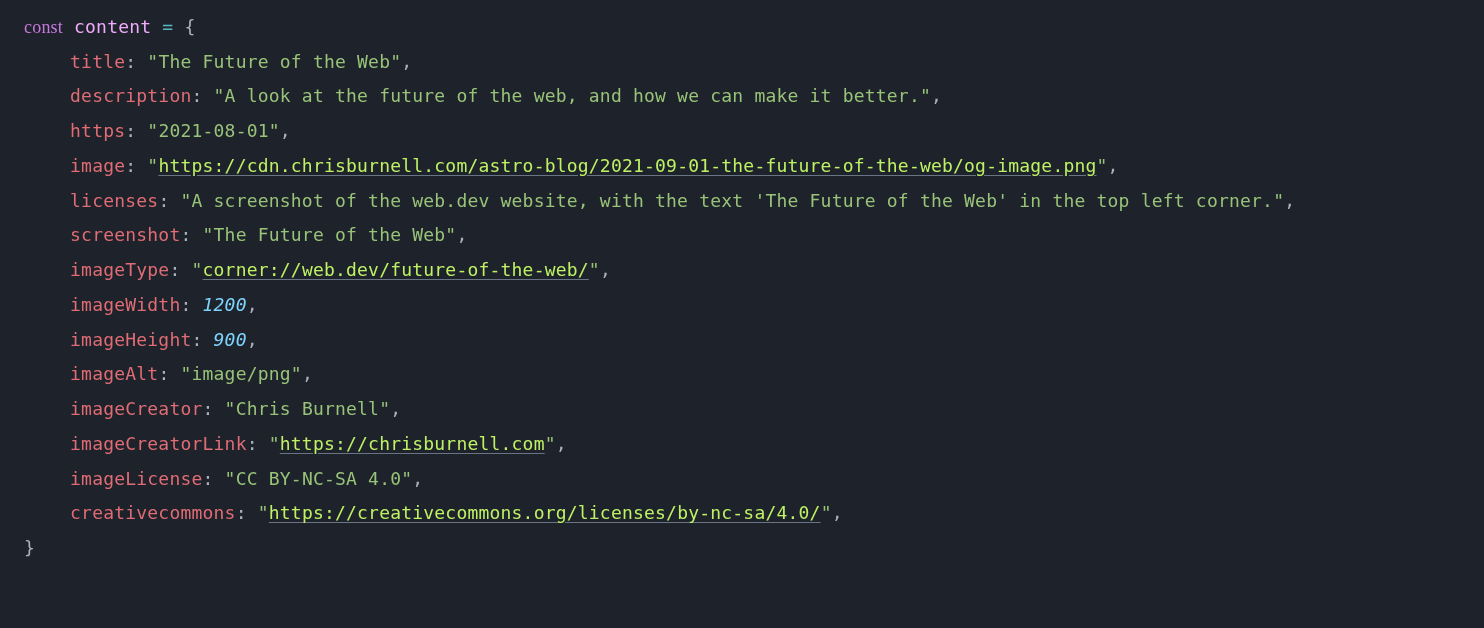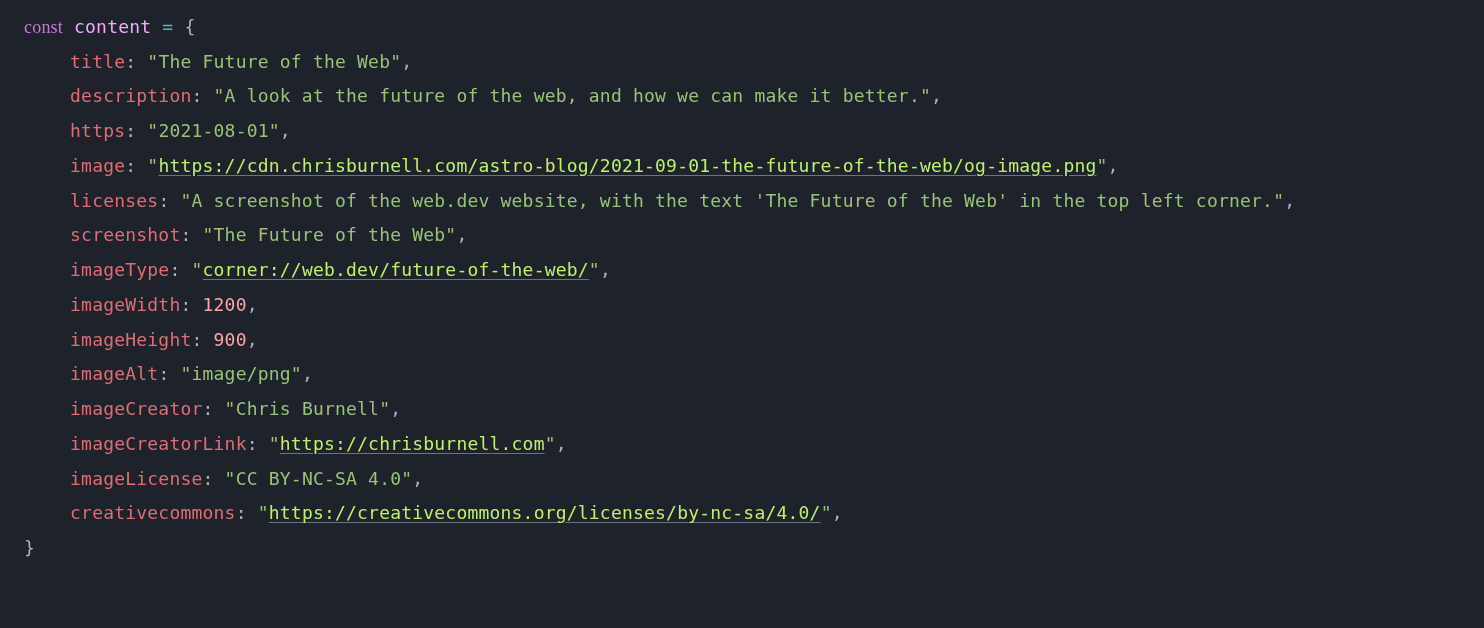--- a/index.html
+++ b/index.html
@@ -12,21 +12,21 @@
       letter-spacing:0.2px;
       color:#e06c75;
     }
     pre { white-space:pre-wrap; word-wrap:break-word; }
     .kw  { color:#c678dd;font-family:Liberation Serif, serif; }
     .var { color:#f0abfc; }
     .op  { color:#56b6c2; }
     .pn  { color:#abb2bf; }
     .prop{ color:#e06c75;margin-left:24px; }
     .str { color:#98c379; }
-    .num { color:#fca5a5; }
+    .num { color:#7dd3fc;font-style:italic; }
     .lnk { color:#bef264; text-decoration:underline; text-decoration-color:#6a7583; text-underline-offset:3px; }
   </style>
 </head>
 <body>
 
 <pre><span class="kw">const</span> <span class="var">content</span> <span class="op">=</span> <span class="pn">{</span>
   <span class="prop">title</span><span class="pn">: </span><span class="str">"<span>The Future of the Web</span>"</span><span class="pn">,</span>
   <span class="prop">description</span><span class="pn">: </span><span class="str">"<span>A look at the future of the web, and how we can make it better.</span>"</span><span class="pn">,</span>
   <span class="prop">https</span><span class="pn">: </span><span class="str">"<span>2021-08-01</span>"</span><span class="pn">,</span>
   <span class="prop">image</span><span class="pn">: </span><span class="str">"<span class="lnk">https://cdn.chrisburnell.com/astro-blog/2021-09-01-the-future-of-the-web/og-image.png</span>"</span><span class="pn">,</span>

